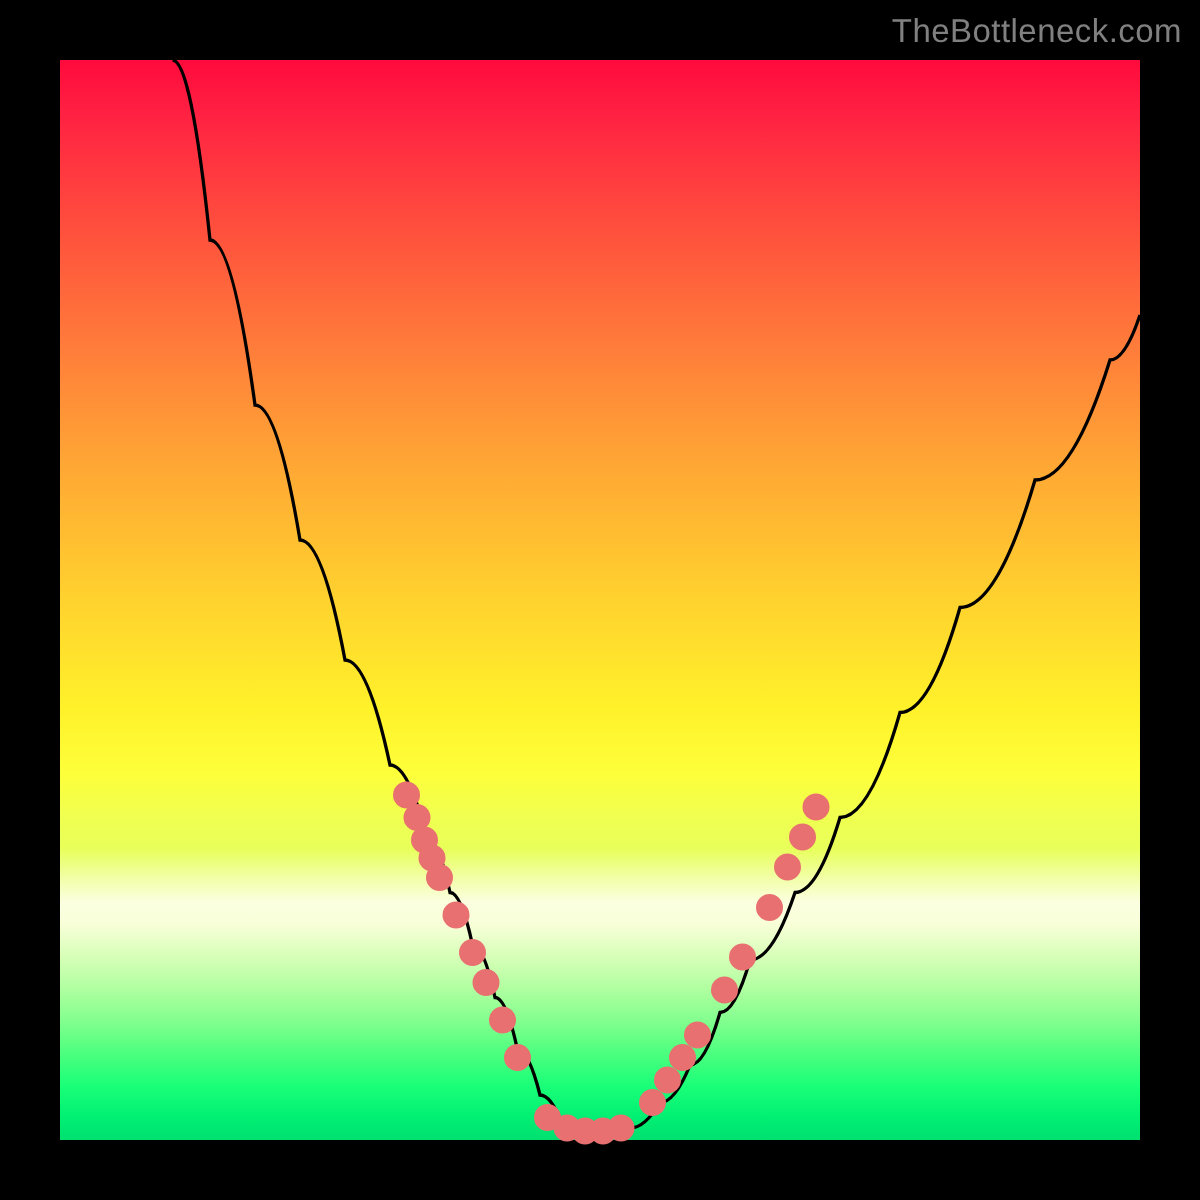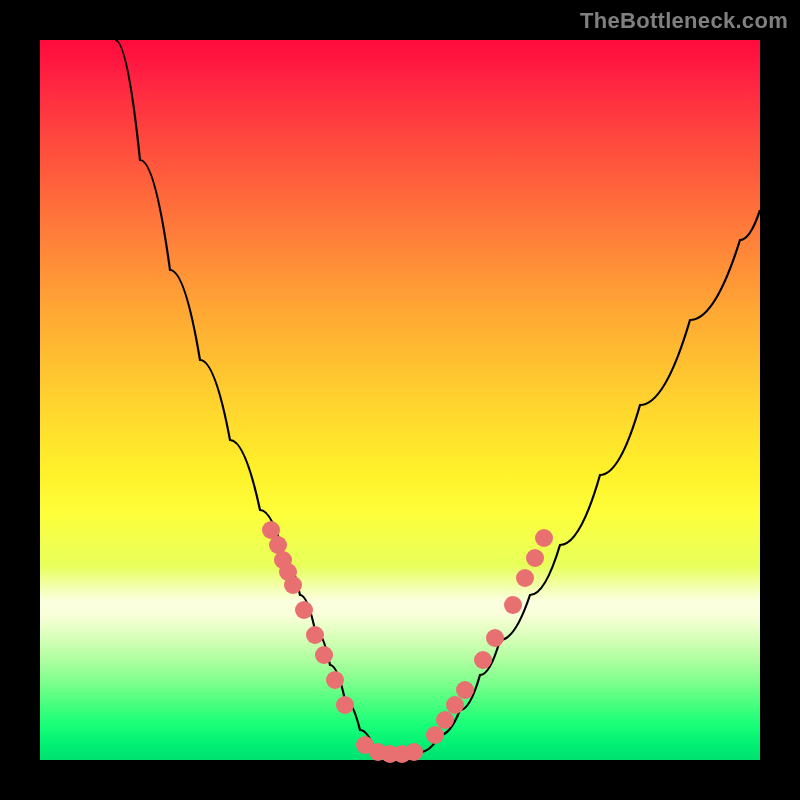--- a/index.html
+++ b/index.html
@@ -38,21 +38,21 @@
       #1aff78 95%,
       #00ef73 98%,
       #00e070 100%);
   }
   .watermark {
     position: absolute;
     top: 8px;
     right: 12px;
     color: #808080;
     font-size: 22px;
-    font-weight: 700;
+    font-weight: 400;
     letter-spacing: 0.3px;
     z-index: 5;
   }
   svg.curve {
     position: absolute;
     left: 0; top: 0;
     width: 720px; height: 720px;
     z-index: 2;
   }
   .dot {

